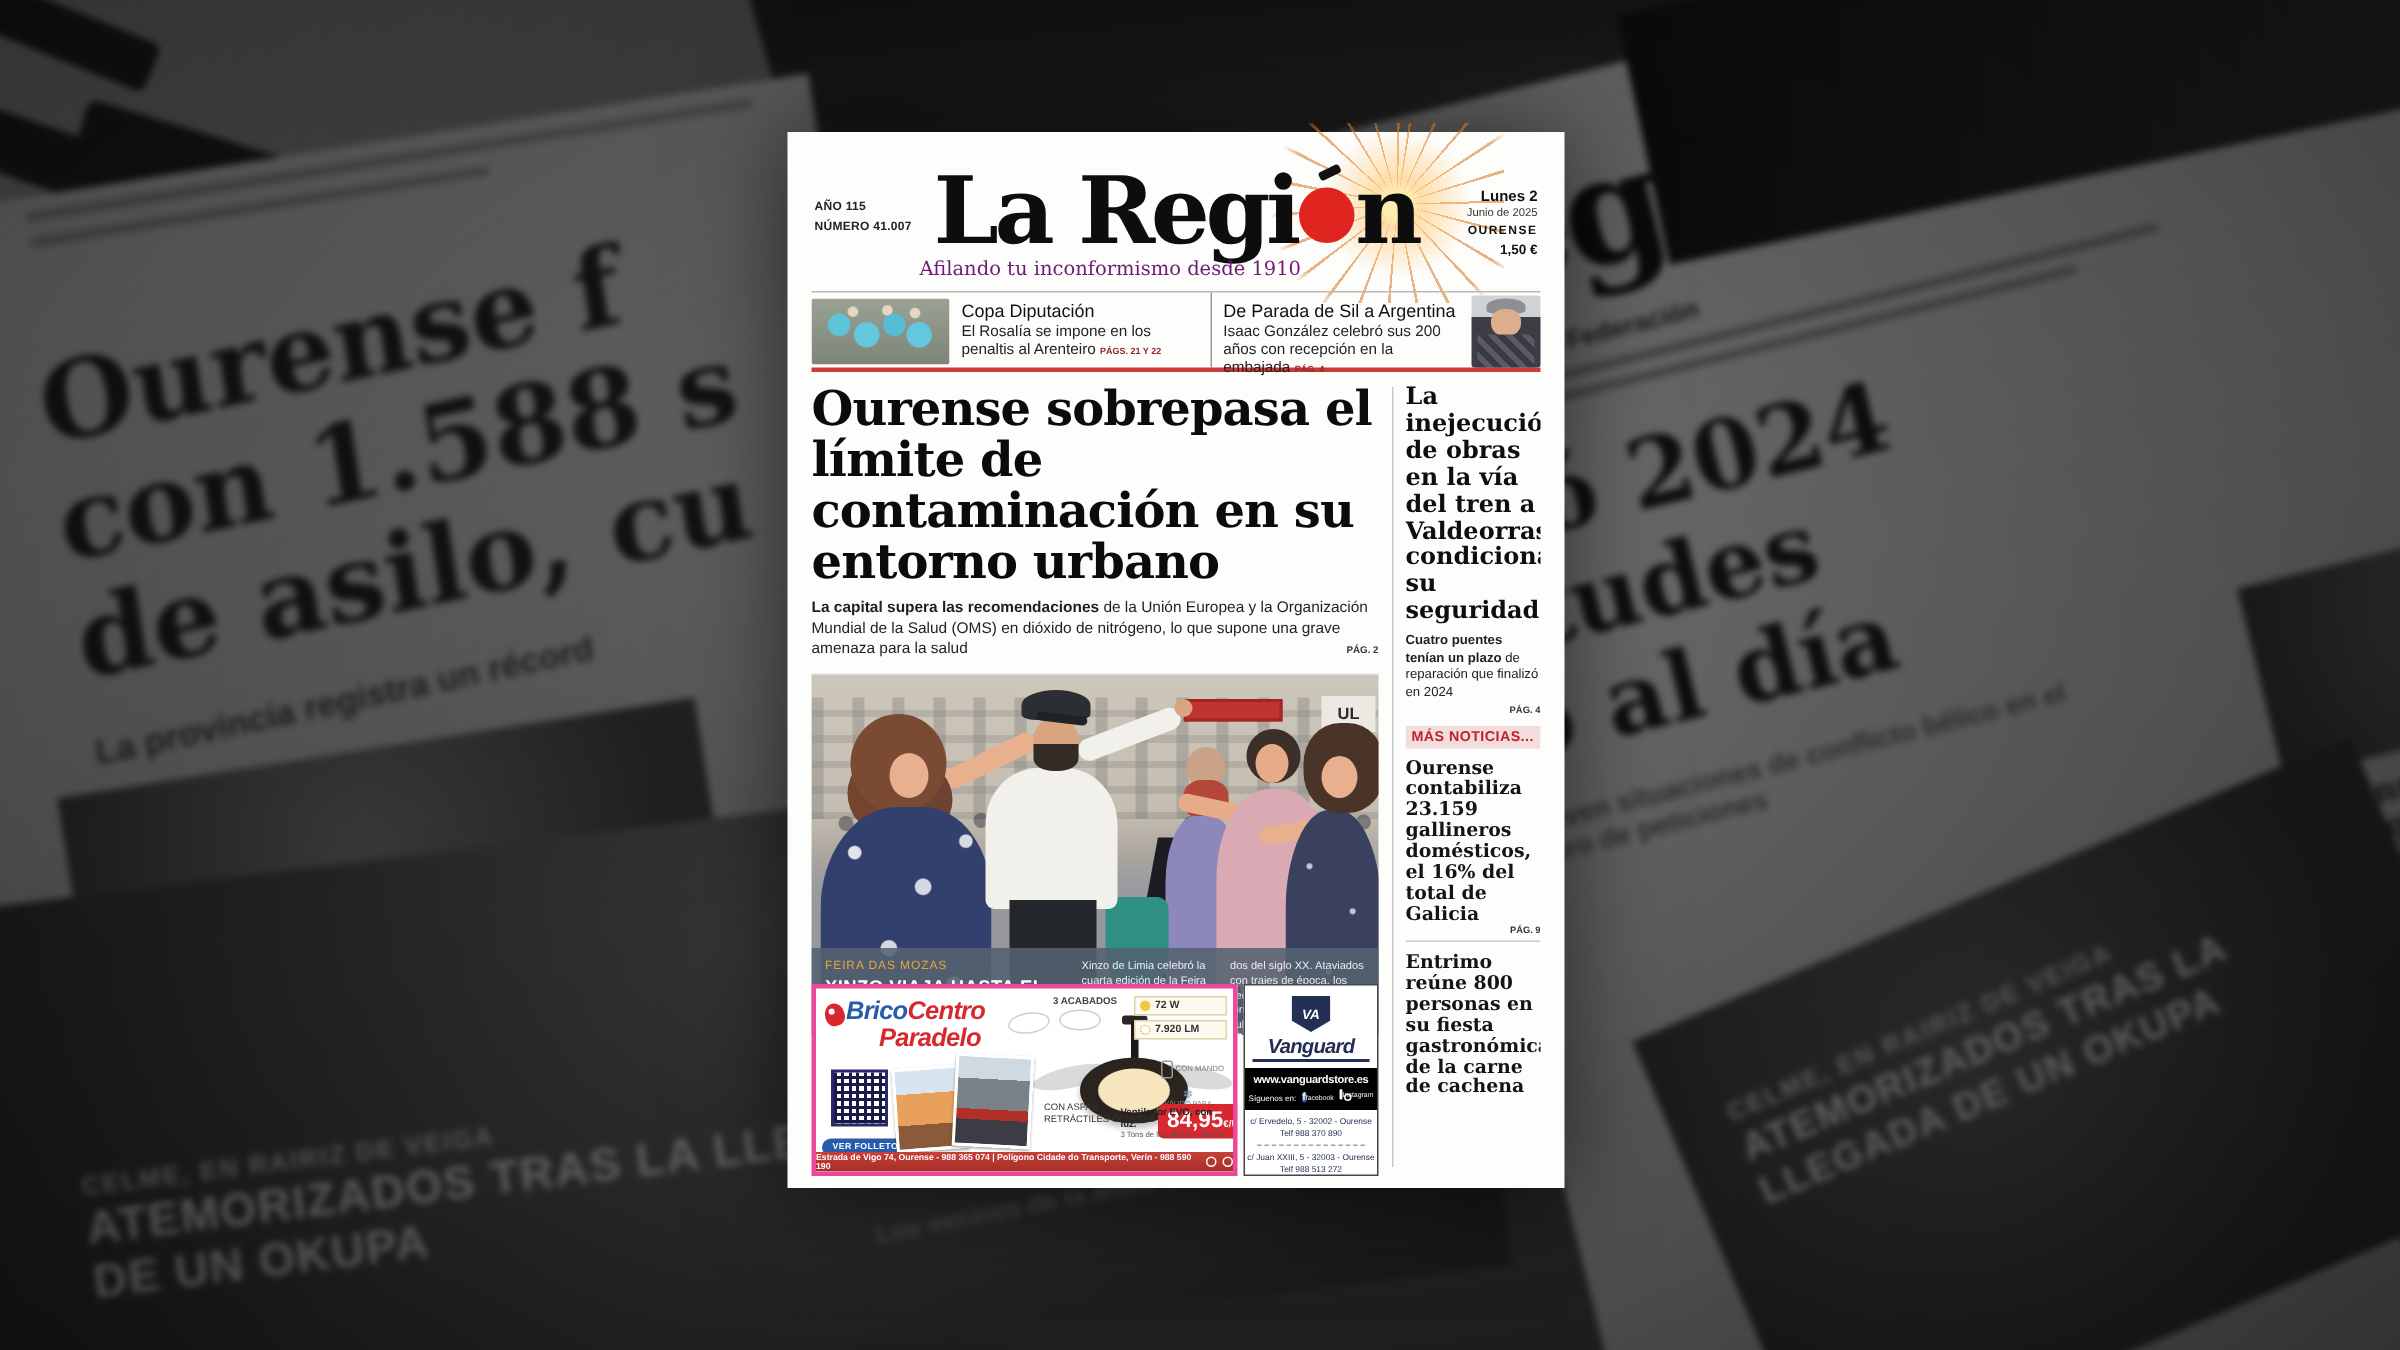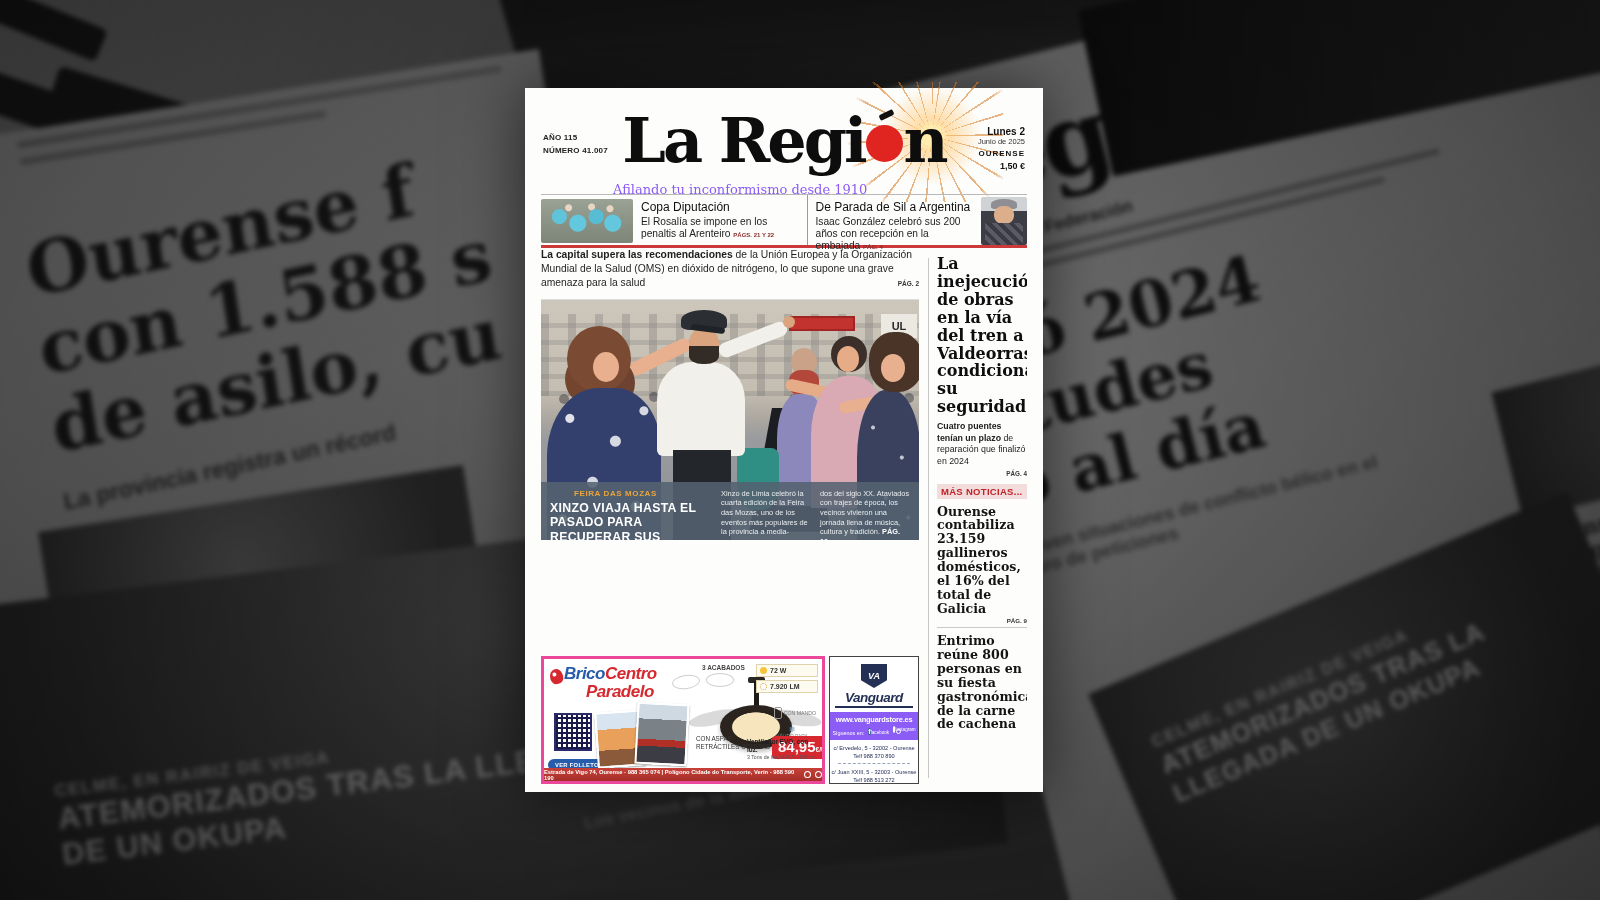--- a/index.html
+++ b/index.html
@@ -68,21 +68,21 @@
     font-family:"DejaVu Serif",serif;font-weight:bold;font-size:62px;letter-spacing:-3px;color:#0d0d0d;white-space:nowrap;}
   .o-disc{position:relative;display:inline-block;width:37px;height:37px;background:#e02420;border-radius:50%;margin:0 1px;}
   .o-disc::before{content:"";position:absolute;top:-13px;left:13px;width:15px;height:6px;background:#111;
     transform:rotate(-26deg);border-radius:2px;}
   .firework{position:absolute;right:40px;top:-6px;width:170px;height:120px;pointer-events:none;
     background:
       radial-gradient(circle at 58% 45%,rgba(255,236,170,.95) 0 7%,rgba(255,190,90,.5) 14%,rgba(0,0,0,0) 42%),
       repeating-conic-gradient(from 8deg at 58% 45%,rgba(216,120,30,.55) 0deg 1.6deg,rgba(0,0,0,0) 1.6deg 16deg);
     -webkit-mask:radial-gradient(circle at 58% 45%,#000 0 62%,transparent 72%);
             mask:radial-gradient(circle at 58% 45%,#000 0 62%,transparent 72%);}
-  .tagline{position:absolute;left:88px;top:94px;font-family:"DejaVu Serif",serif;font-size:13px;color:#8b5cf6;}
+  .tagline{position:absolute;left:88px;top:84px;font-family:"DejaVu Serif",serif;font-size:13px;color:#701a75;}
   .meta-right{position:absolute;right:18px;top:38px;text-align:right;color:#111;}
   .mr-day{font-size:10px;font-weight:bold;}
   .mr-month{font-size:7.5px;color:#333;}
   .mr-city{font-size:8px;font-weight:bold;letter-spacing:1px;margin-top:3px;}
   .mr-price{font-size:9px;font-weight:bold;margin-top:3px;}
   
   .teasers{position:relative;margin:0 16px;border-top:1px solid #b9b9b9;border-bottom:3px solid #cb3a38;
     height:50px;display:flex;align-items:stretch;}
   .t-photo-team{width:92px;height:44px;margin-top:4px;border-radius:2px;flex:none;
     background:
@@ -161,21 +161,21 @@
   .wr-face{left:340px;top:54px;width:24px;height:28px;background:#e8b08f;border-radius:50%;}
   .wr-arm{left:298px;top:98px;width:50px;height:12px;background:#e8b08f;border-radius:6px;transform:rotate(-10deg);}
   .wr-dress{left:316px;top:90px;width:64px;height:150px;background:#39415f;border-radius:45% 45% 0 0;
     background-image:radial-gradient(circle at 25% 25%,rgba(255,255,255,.7) 0 1.5px,rgba(0,0,0,0) 2.5px),
       radial-gradient(circle at 70% 45%,rgba(255,255,255,.7) 0 1.5px,rgba(0,0,0,0) 2.5px),
       radial-gradient(circle at 45% 72%,rgba(255,255,255,.7) 0 1.5px,rgba(0,0,0,0) 2.5px),
       radial-gradient(circle at 80% 85%,rgba(255,255,255,.7) 0 1.5px,rgba(0,0,0,0) 2.5px);}
   .photo-caption{position:absolute;left:0;right:0;bottom:0;height:58px;background:rgba(84,98,112,.88);
     display:flex;gap:9px;padding:7px 9px 0 9px;box-sizing:border-box;color:#fff;}
   .cap-left{width:45%;}
-  .cap-kicker{color:#e9a43c;font-size:8px;font-weight:bold;letter-spacing:.6px;margin-left:24px;}
+  .cap-kicker{color:#e9a43c;font-size:8px;font-weight:normal;letter-spacing:.6px;}
   .cap-head{font-size:12.3px;font-weight:bold;letter-spacing:.3px;line-height:1.18;margin-top:3px;}
   .cap-col{flex:1;font-size:7.4px;line-height:1.3;color:#e9edf0;}
   .cap-ref{font-weight:bold;color:#fff;}
   
   .ads{position:absolute;left:0;bottom:2px;width:378px;height:128px;display:flex;gap:4px;}
   .brico{flex:1;border:3px solid #ec4899;position:relative;background:#fff;overflow:hidden;}
   .b-bird{position:absolute;left:6px;top:10px;width:13px;height:15px;background:#d7282f;
     border-radius:60% 60% 50% 50%;transform:rotate(-14deg);}
   .b-bird::before{content:"";position:absolute;left:3px;top:3px;width:4px;height:4px;background:#fff;border-radius:50%;}
   .b-brand{position:absolute;left:20px;top:6px;font-style:italic;font-weight:bold;font-size:17px;letter-spacing:-.5px;line-height:1.05;}
@@ -223,21 +223,21 @@
   .b-product .tiny{font-size:5.2px;color:#555;}
   .b-bar{position:absolute;left:0;right:0;bottom:0;height:13px;background:linear-gradient(#c74038,#a52e28);
     color:#fff;font-size:5.8px;font-weight:bold;display:flex;align-items:center;justify-content:center;gap:4px;}
   .soc-dot{width:7px;height:7px;border-radius:50%;border:1px solid #fff;box-sizing:border-box;}
   .vanguard{width:90px;border:1px solid #444;position:relative;background:#fff;overflow:hidden;box-sizing:border-box;}
   .v-shield{margin:7px auto 2px;width:26px;height:24px;background:#232f55;color:#fff;
     clip-path:polygon(0 0,100% 0,100% 68%,50% 100%,0 68%);font-size:9px;font-style:italic;font-weight:bold;
     display:flex;align-items:center;justify-content:center;}
   .v-brand{text-align:center;font-style:italic;font-weight:bold;color:#232f55;font-size:13.5px;
     letter-spacing:-.5px;border-bottom:2px solid #232f55;margin:0 5px;padding-bottom:1px;}
-  .v-black{background:#8b5cf6;color:#fff;margin-top:4px;padding:3px 2px 4px;}
+  .v-black{background:#000000;color:#fff;margin-top:4px;padding:3px 2px 4px;}
   .v-url{font-size:7.4px;font-weight:bold;text-align:center;letter-spacing:-.2px;}
   .v-follow{display:flex;justify-content:center;align-items:flex-start;gap:4px;margin-top:3px;}
   .v-follow .lbl{font-size:5.4px;margin-top:3px;}
   .soc{text-align:center;font-size:4.6px;}
   .fb-ic{width:9px;height:9px;background:#3b5998;color:#fff;font-size:7px;font-weight:bold;line-height:9px;
     border-radius:2px;margin:0 auto;}
   .ig-ic{width:9px;height:9px;border:1.3px solid #fff;border-radius:3px;position:relative;margin:0 auto;box-sizing:border-box;}
   .ig-ic::before{content:"";position:absolute;left:1.5px;top:1.5px;width:3.5px;height:3.5px;border:1px solid #fff;border-radius:50%;}
   .v-addr{font-size:5.6px;color:#232f55;text-align:center;margin-top:4px;line-height:1.45;}
   .v-sep{border-top:1px dashed #9aa3bd;margin:3px 8px;}
@@ -341,20 +341,21 @@
     </div>
     <div class="t-photo-man">
       <div class="cap2"></div>
       <div class="face2"></div>
       <div class="sweater"></div>
     </div>
   </div>
 
   <div class="main">
     <div class="left-col">
+      <h1 class="headline">Ourense sobrepasa el límite de contaminación en su entorno urbano</h1>
       <div class="subhead"><b>La capital supera las recomendaciones</b><span> de la Unión Europea y la Organización Mundial de la Salud (OMS) en dióxido de nitrógeno, lo que supone una grave amenaza para la salud</span><span class="sub-ref">PÁG. 2</span></div>
 
       <div class="photo">
         <div class="win"></div>
         <div class="sign-red"></div>
         <div class="sign-ul">UL</div>
         <div class="crowd-dots"></div>
         <div class="fg skirt"></div>
         <div class="fg wsh-face"></div>
         <div class="fg wsh-scarf"></div>

